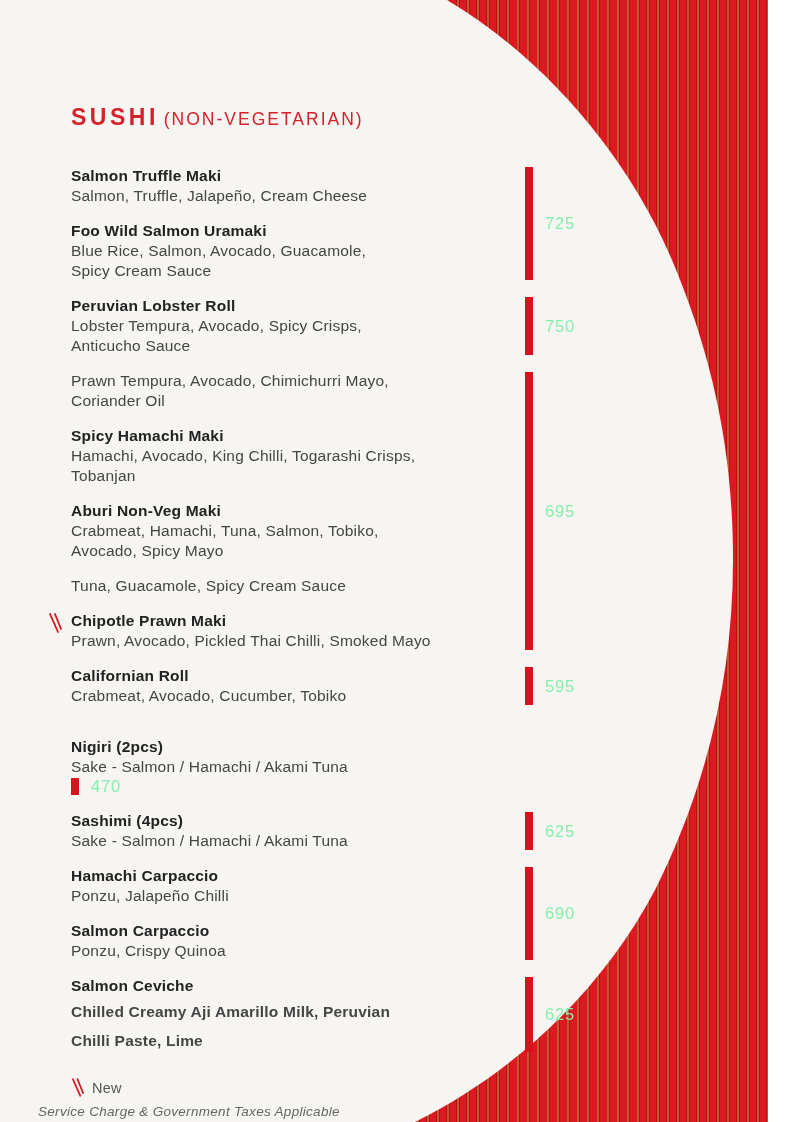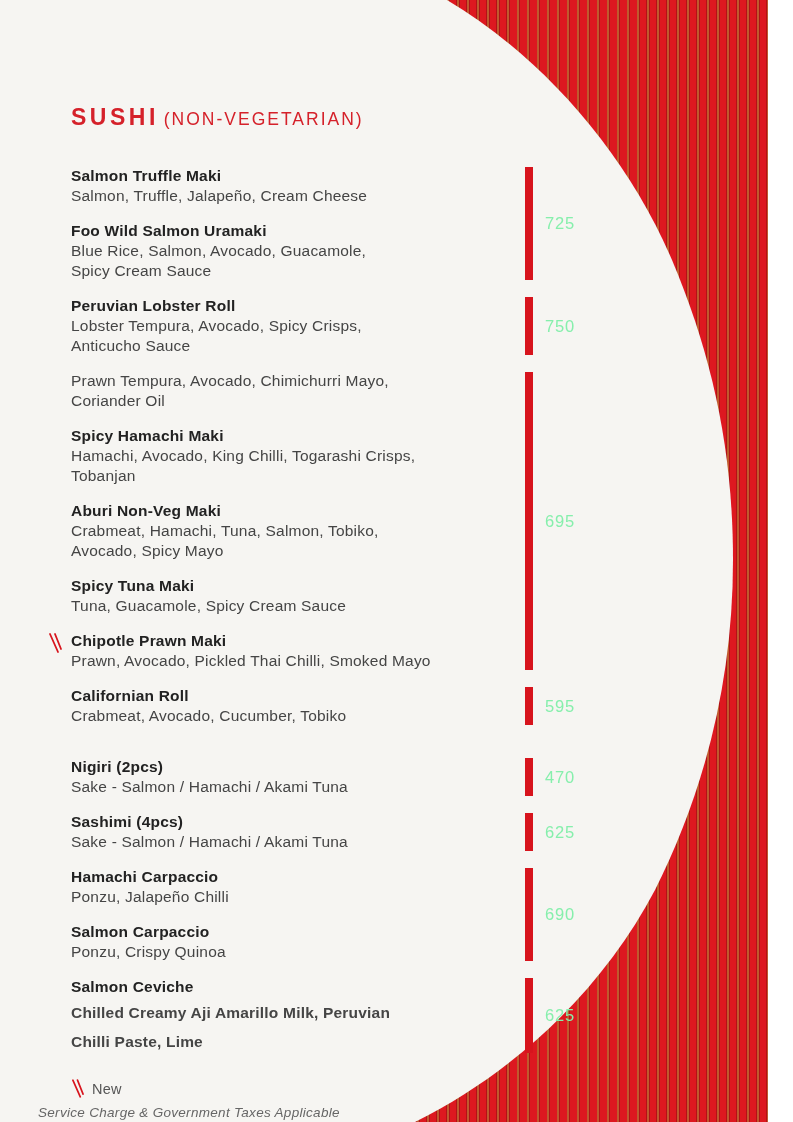--- a/index.html
+++ b/index.html
@@ -60,21 +60,21 @@
     letter-spacing: 2px;
     margin-left: 5px;
   }
 
   .groups { margin-top: 35px; }
 
   .group {
     display: flex;
     margin-bottom: 15px;
   }
-  .group.section-break { margin-top: 31px; }
+  .group.section-break { margin-top: 31px; flex-direction: column; }
 
   .group-items { width: 454px; }
 
   .item { position: relative; margin-bottom: 15px; }
   .item:last-child { margin-bottom: 0; }
 
   .item .name {
     font-weight: 700;
     font-size: 15.5px;
     line-height: 20px;
@@ -201,21 +201,20 @@
     <div class="name">Spicy Hamachi Maki</div>
   <div class="desc">Hamachi, Avocado, King Chilli, Togarashi Crisps,</div>
               <div class="desc">Tobanjan</div>
             </div>
             <div class="item">
     <div class="name">Aburi Non-Veg Maki</div>
   <div class="desc">Crabmeat, Hamachi, Tuna, Salmon, Tobiko,</div>
               <div class="desc">Avocado, Spicy Mayo</div>
             </div>
             <div class="item">
-    <div class="name">Spicy Tuna Maki</div>
   <div class="desc">Tuna, Guacamole, Spicy Cream Sauce</div>
             </div>
             <div class="item">
               <svg class="item-new-icon" viewBox="0 0 14 20" aria-hidden="true">
     <path d="M2,1 L10,19" stroke="#d7141d" stroke-width="1.8" stroke-linecap="round" fill="none"></path>
     <path d="M7,1 L13,16" stroke="#d7141d" stroke-width="1.8" stroke-linecap="round" fill="none"></path>
   </svg>
     <div class="name">Chipotle Prawn Maki</div>
   <div class="desc">Prawn, Avocado, Pickled Thai Chilli, Smoked Mayo</div>
             </div>

